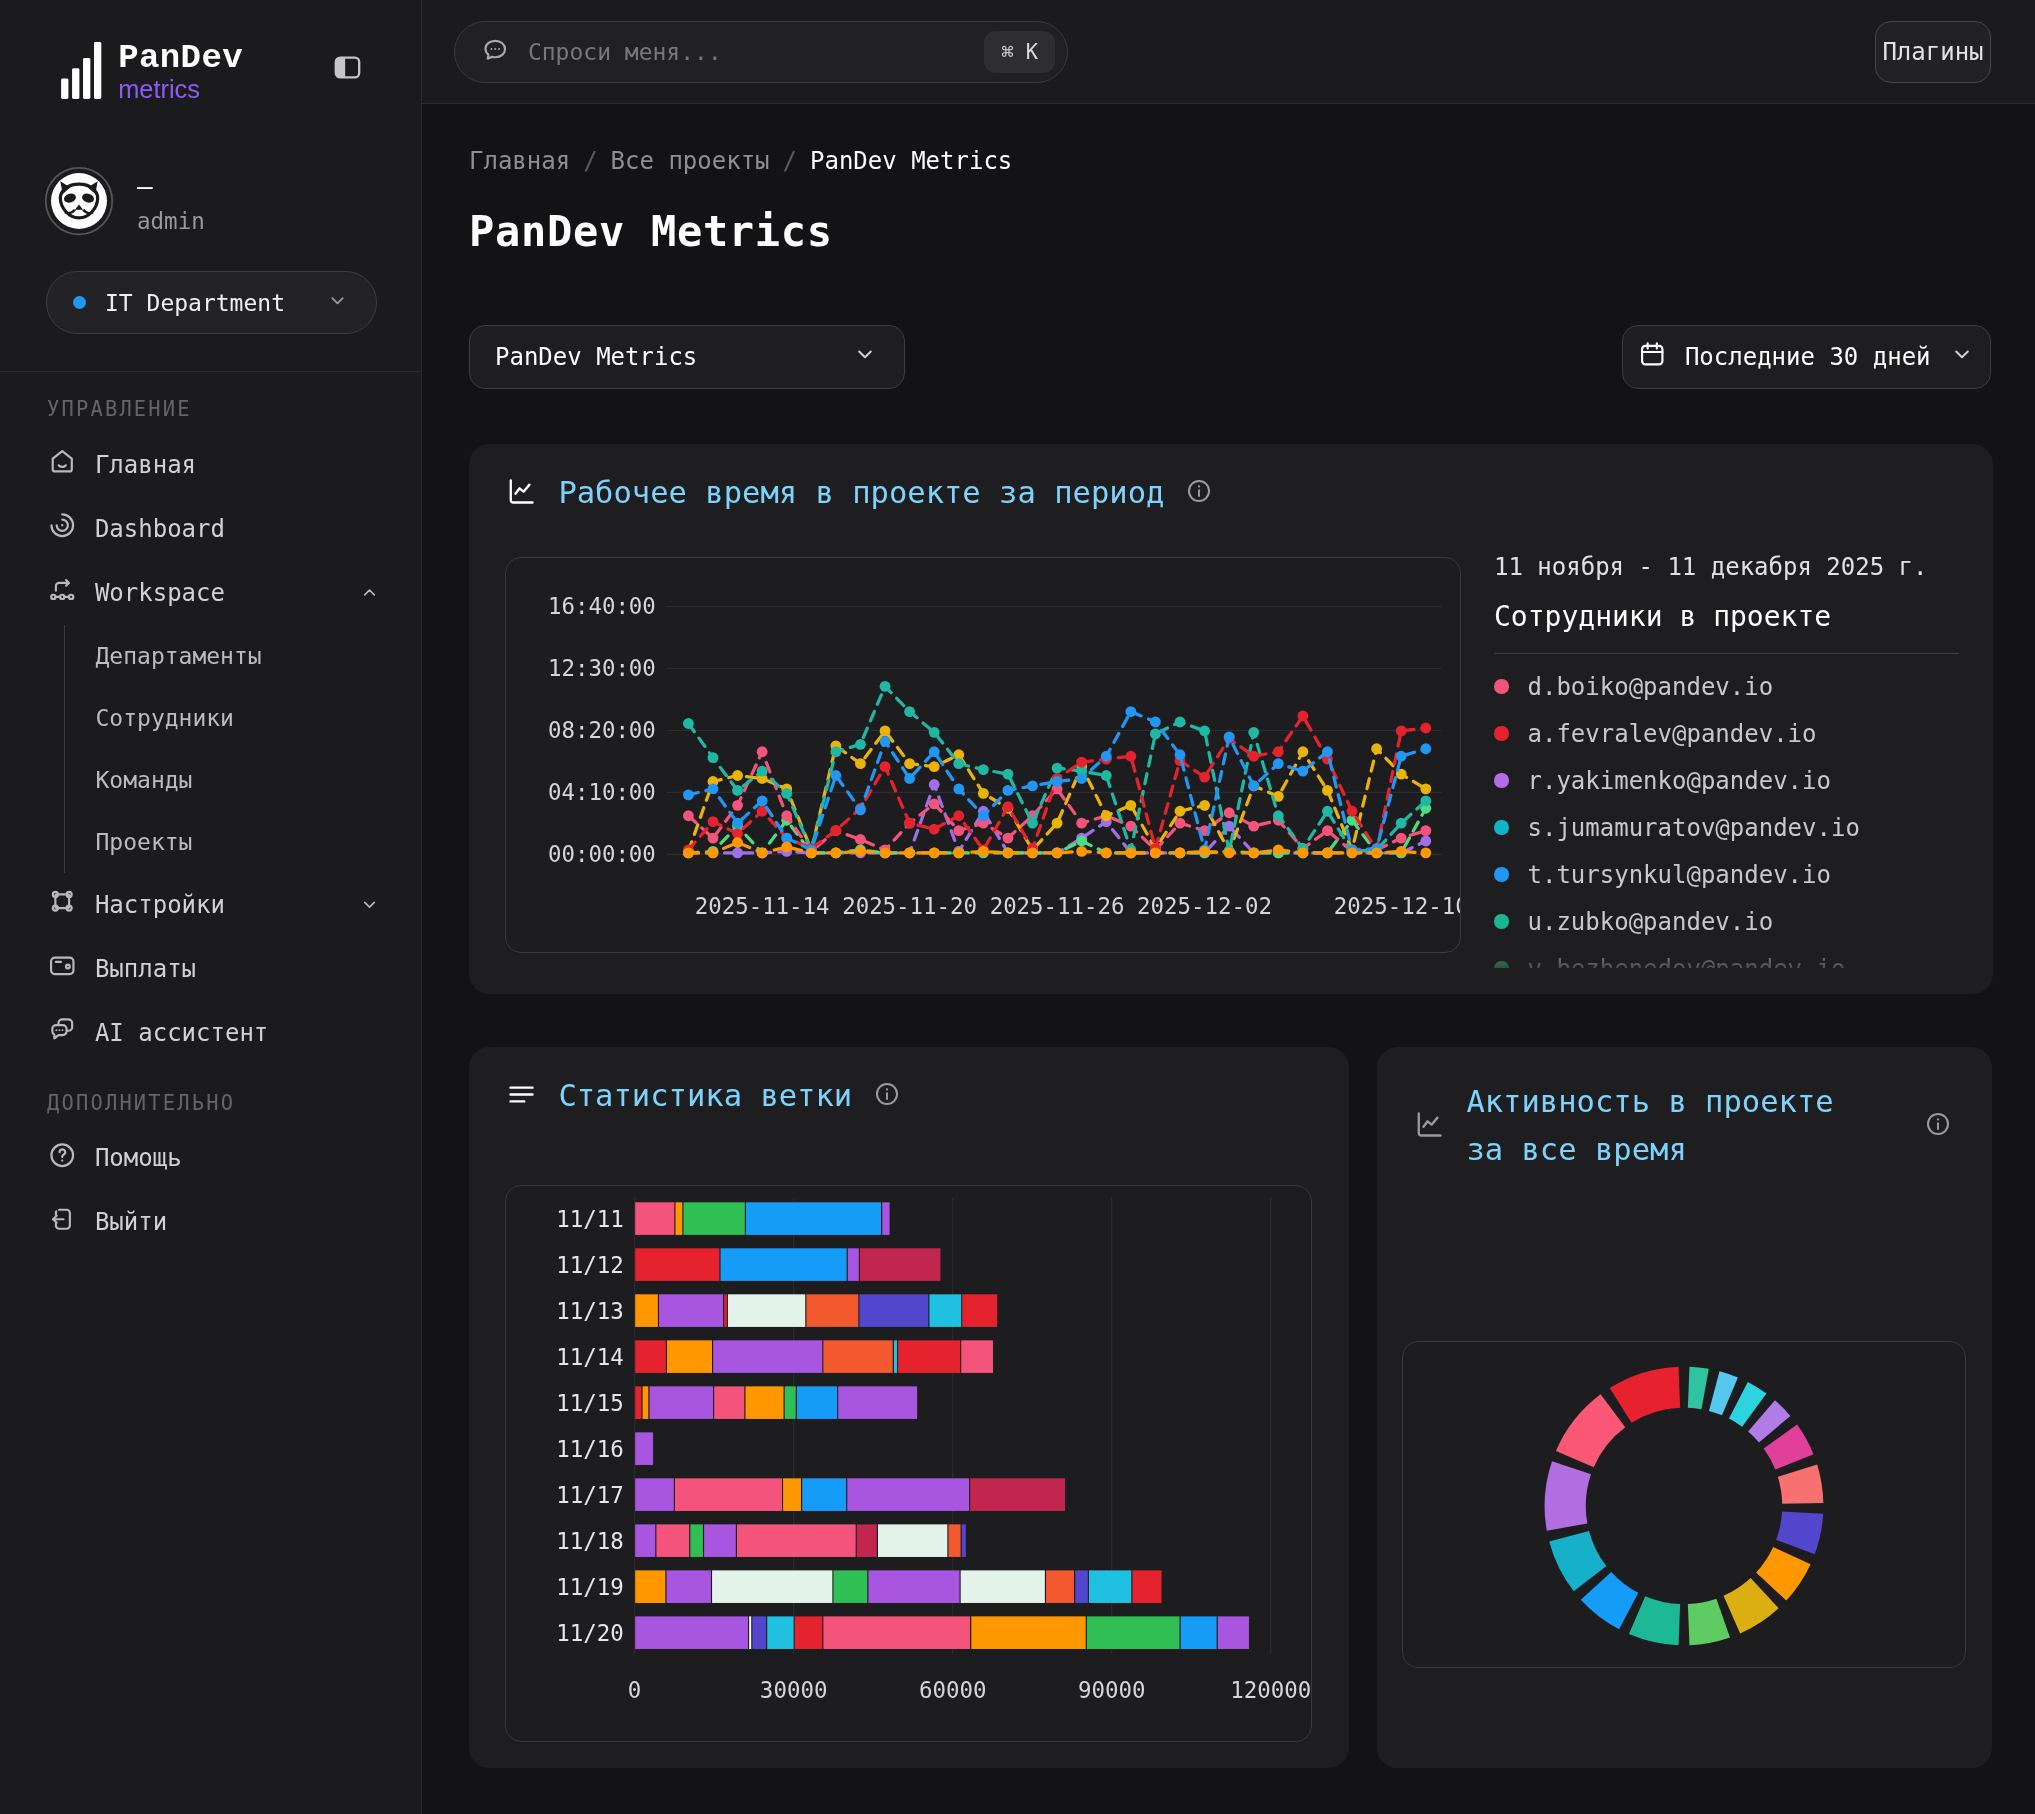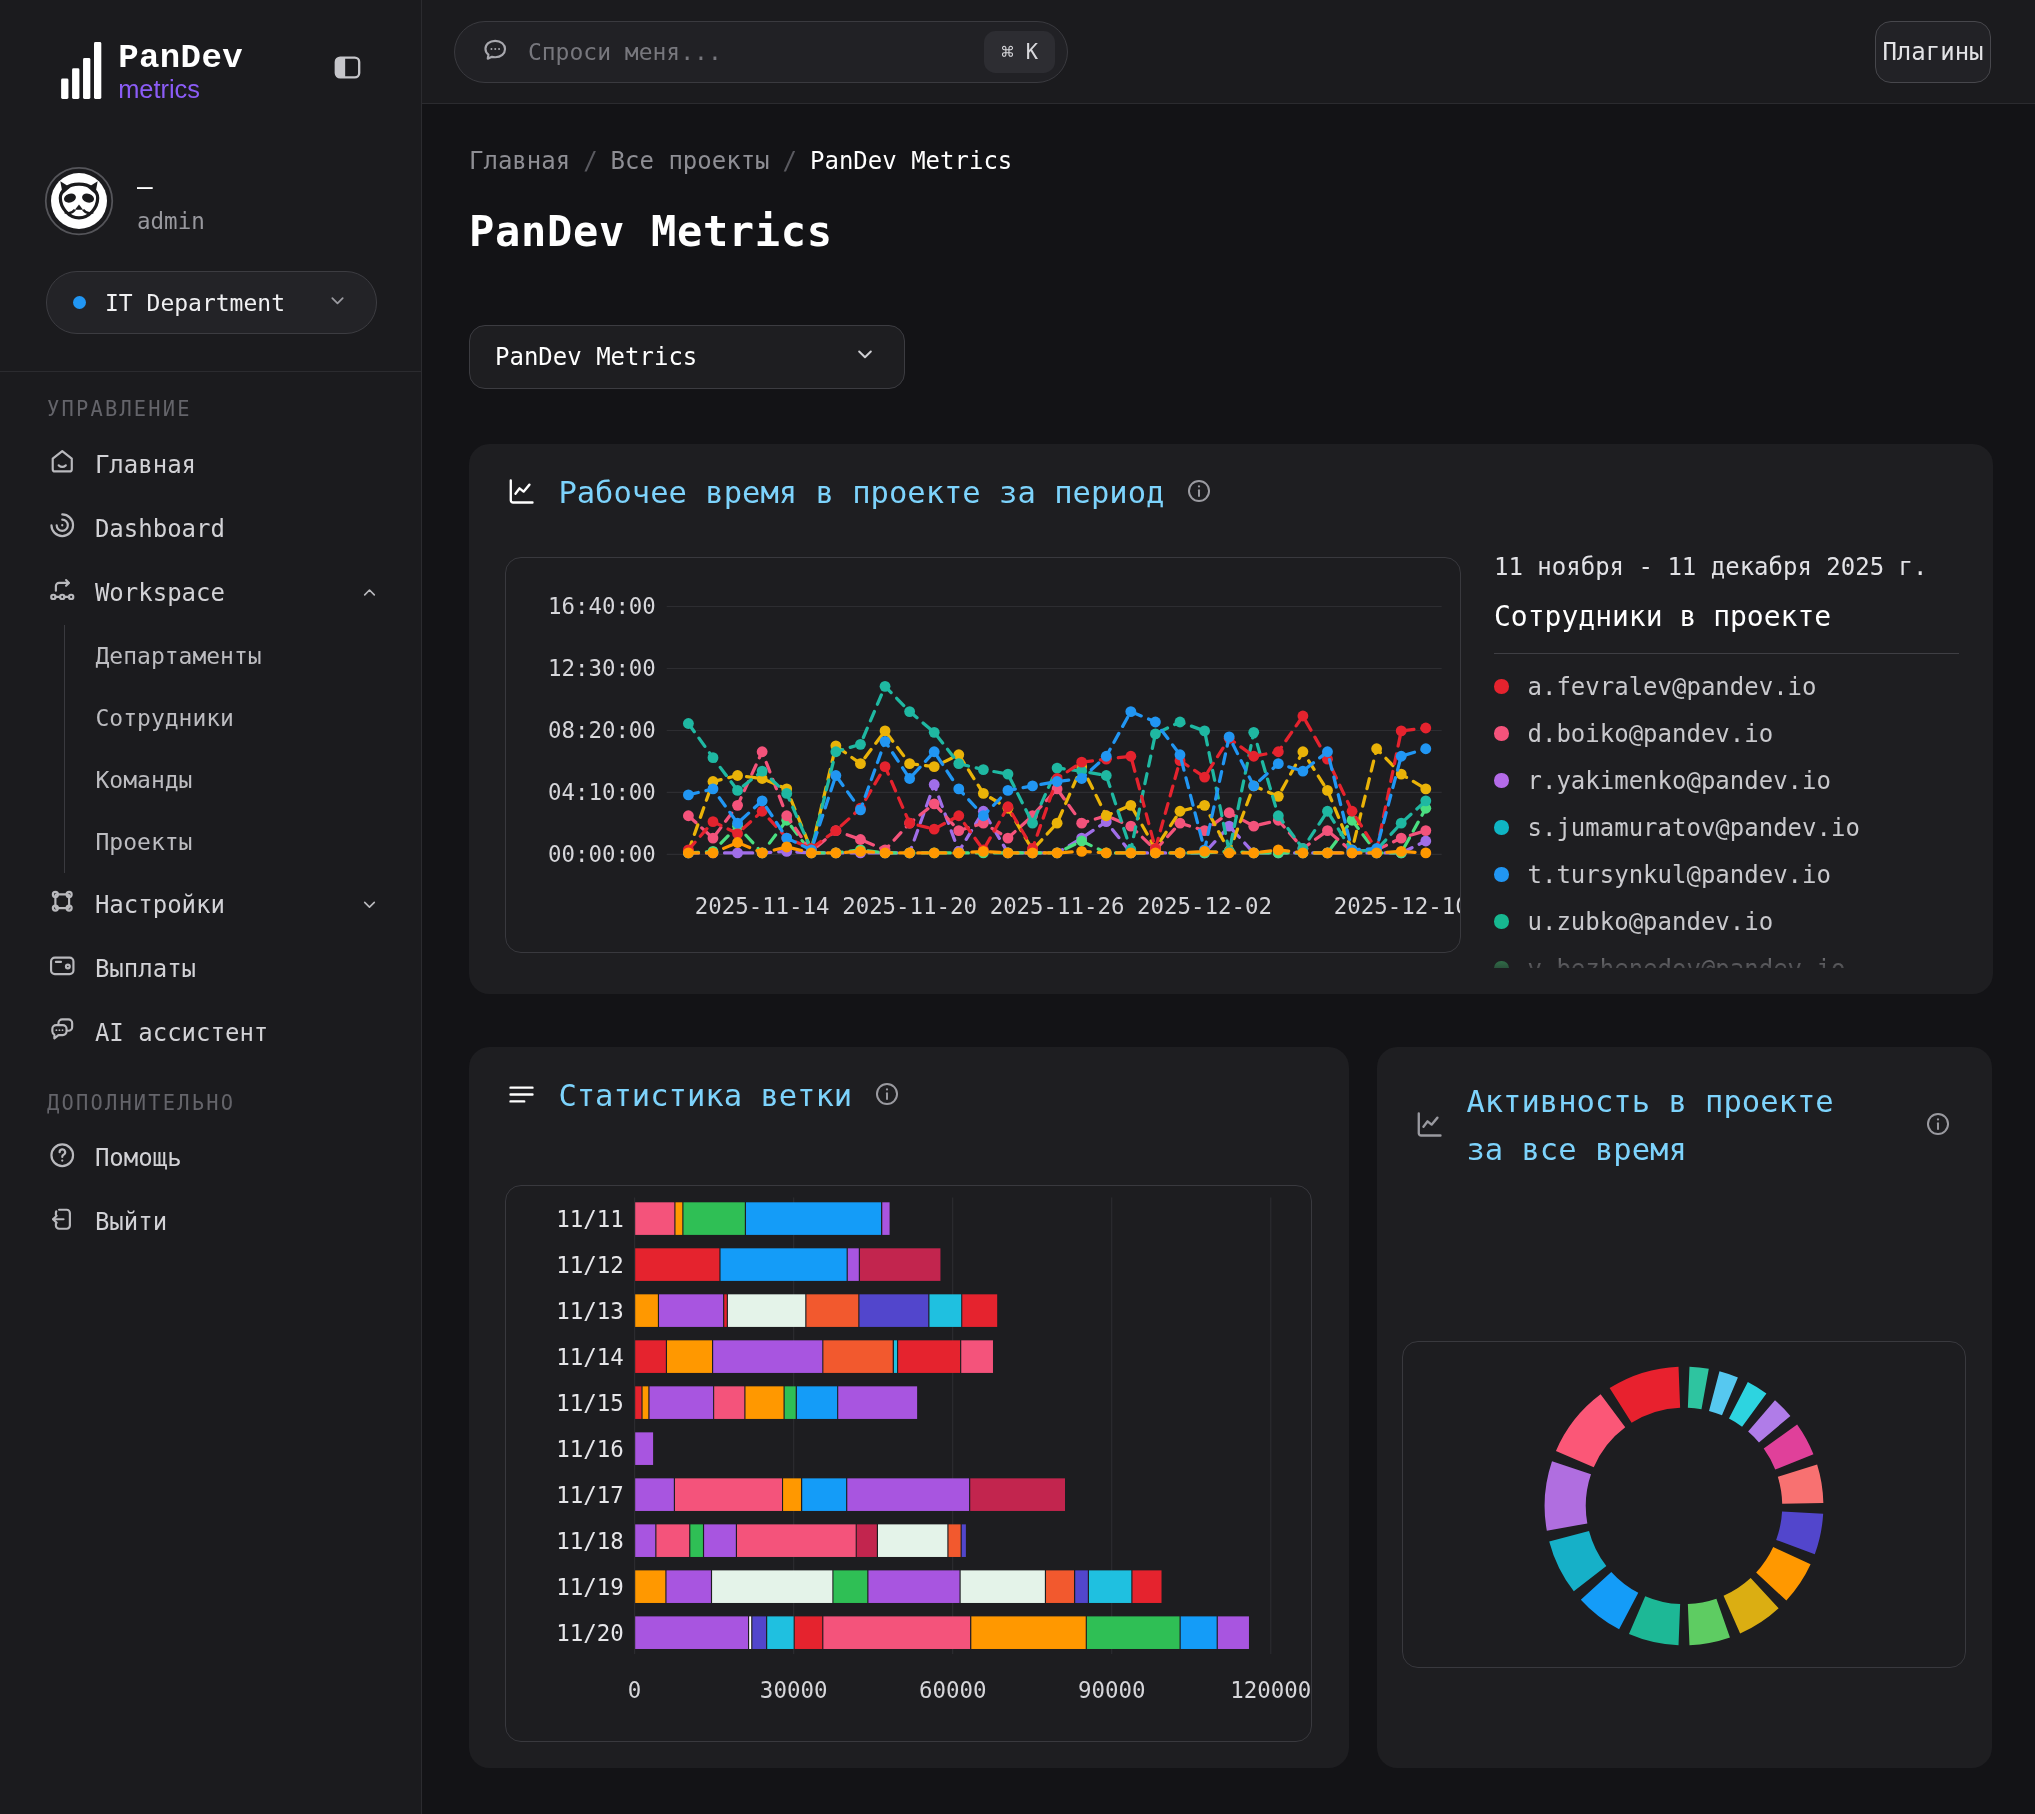--- a/index.html
+++ b/index.html
@@ -280,20 +280,30 @@
     <div class="crumbs" id="crumbs"><span class="crumb">Главная</span><span class="crumb-sep">/</span><span class="crumb">Все проекты</span><span class="crumb-sep">/</span><span class="crumb current">PanDev Metrics</span></div>
     <h1 class="title">PanDev Metrics</h1>
 
     <button class="proj-select">
       <span>PanDev Metrics</span>
       <span class="chev"><svg class="ic " viewBox="0 0 24 24" fill="none" stroke="currentColor" stroke-width="1.7" stroke-linecap="round" stroke-linejoin="round">
             <path d="m7 9.8 5 5 5-5"></path>
           </svg></span>
     </button>
 
+    <button class="date-btn">
+      <span class="cal"><svg class="ic " viewBox="0 0 24 24" fill="none" stroke="currentColor" stroke-width="1.7" stroke-linecap="round" stroke-linejoin="round">
+            <rect x="4" y="5.4" width="16" height="14.6" rx="2.6"></rect>
+            <path d="M8.4 3.4v4M15.6 3.4v4M4 10.2h16"></path>
+          </svg></span>
+      <span>Последние 30 дней</span>
+      <span class="chev"><svg class="ic " viewBox="0 0 24 24" fill="none" stroke="currentColor" stroke-width="1.7" stroke-linecap="round" stroke-linejoin="round">
+            <path d="m7 9.8 5 5 5-5"></path>
+          </svg></span>
+    </button>
 
     <section class="card card1">
       <div class="card-head">
         <span class="head-ic"><svg class="ic " viewBox="0 0 24 24" fill="none" stroke="currentColor" stroke-width="1.7" stroke-linecap="round" stroke-linejoin="round">
               <path d="M4.2 4v14.3A1.7 1.7 0 0 0 5.9 20H20"></path>
               <path d="m7.6 13.6 3-3.9 2.9 2.4 4.3-5.1"></path>
             </svg></span>
         <h2>Рабочее время в проекте за период</h2>
         <span class="info-ic"><svg class="ic " viewBox="0 0 24 24" fill="none" stroke="currentColor" stroke-width="1.7" stroke-linecap="round" stroke-linejoin="round">
               <circle cx="12" cy="12" r="8.6"></circle>
@@ -575,26 +585,26 @@
             <circle cx="1236.0" cy="405.9" r="7.5" fill="#ff9800"></circle>
             <circle cx="1270.0" cy="407.9" r="7.5" fill="#ff9800"></circle>
           </svg>
       </div>
       <aside class="emp-col">
         <div class="emp-range">11 ноября - 11 декабря 2025 г.</div>
         <div class="emp-title">Сотрудники в проекте</div>
         <div class="emp-div"></div>
         <ul id="employees">
             <li>
+              <span class="emp-dot" style="background:#f4537b"></span>
+              <span>d.boiko@pandev.io</span>
+            </li>
+            <li>
               <span class="emp-dot" style="background:#e5232e"></span>
               <span>a.fevralev@pandev.io</span>
-            </li>
-            <li>
-              <span class="emp-dot" style="background:#f4537b"></span>
-              <span>d.boiko@pandev.io</span>
             </li>
             <li>
               <span class="emp-dot" style="background:#b46be8"></span>
               <span>r.yakimenko@pandev.io</span>
             </li>
             <li>
               <span class="emp-dot" style="background:#0fb5c4"></span>
               <span>s.jumamuratov@pandev.io</span>
             </li>
             <li>

